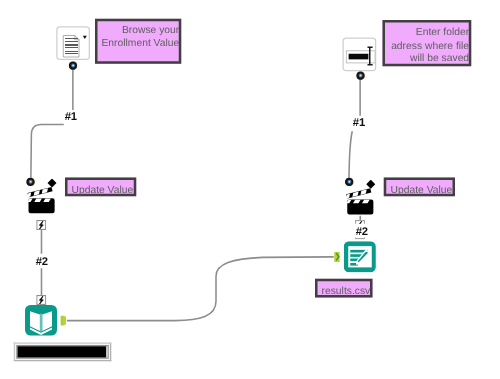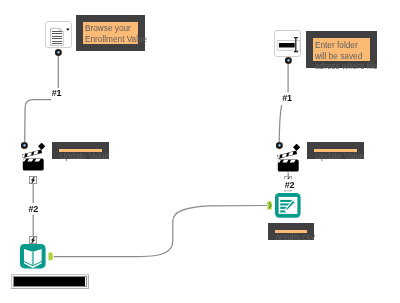--- a/index.html
+++ b/index.html
@@ -2,22 +2,22 @@
 <html><head>
 <meta charset="utf-8">
 <style>
   html,body{margin:0;padding:0;}
   body{width:400px;height:303px;background:#ffffff;overflow:hidden;
        font-family:"Liberation Sans",sans-serif;}
   #canvas{position:relative;width:400px;height:303px;}
   svg.wires{position:absolute;left:0;top:0;width:400px;height:303px;}
   .iconbox{position:absolute;border:1px solid #cfcfcf;border-radius:3px;background:#fff;
            box-sizing:border-box;}
-  .callout{position:absolute;border:7px solid #404040;background:#fdba74;color:#5f5f5f;
-           font-size:8.25px;line-height:10.3px;box-sizing:border-box;}
+  .callout{position:absolute;border:2px solid #404040;background:#f0abfc;color:#5f5f5f;
+           font-size:8.25px;line-height:10.3px;box-sizing:border-box;text-align:right;}
   .callout span{display:block;white-space:nowrap;}
   .numlbl{position:absolute;font-size:9px;color:#111;font-weight:bold;letter-spacing:-0.2px;
           white-space:nowrap;}
   svg.ic{position:absolute;left:0;top:0;}
   .fsvg{position:absolute;}
   .pbar{position:absolute;box-sizing:border-box;}
 </style>
 </head>
 <body>
 
@@ -173,35 +173,35 @@
   <svg class="fsvg" style="left:284.2px;top:176.2px;" width="8" height="16" viewBox="0 0 8 16">
     <rect x="0.45" y="0.45" width="7.1" height="14.4" fill="#fff" stroke="#a5a5a5" stroke-width="0.9"></rect>
     <path d="M5.3 0.9 L2.5 4.2 L4.0 4.4 L2.7 7.2 L5.6 3.9 L4.1 3.7 Z" fill="#0b0b0b" stroke="#0b0b0b" stroke-width="0.6" stroke-linejoin="round"></path>
   </svg>
 
   <div class="callout" style="left:76.4px;top:14.8px;width:69px;height:36.4px;padding:2.5px 0 0 1.6px;">
     <span>Browse your</span>
     <span>Enrollment Value</span>
   </div>
 
-  <div class="callout" style="left:306.1px;top:31px;width:71.2px;height:36.6px;padding:3.4px 0 0 1.9px;">
+  <div class="callout" style="left:306.1px;top:16px;width:71.2px;height:36.6px;padding:3.4px 0 0 1.9px;">
     <span>Enter folder</span>
+    <span>adress where file</span>
     <span>will be saved</span>
-    <span>adress where file</span>
   </div>
 
   <div class="callout" style="left:51.6px;top:142px;width:57px;height:14.6px;padding:2.6px 0 0 1.2px;">
     <span>Update Value</span>
   </div>
 
   <div class="callout" style="left:306.8px;top:142px;width:57px;height:14.6px;padding:2.6px 0 0 1.2px;">
     <span>Update Value</span>
   </div>
 
-  <div class="callout" style="left:268px;top:222.6px;width:46.2px;height:15.6px;padding:3.2px 0 0 0.8px;">
+  <div class="callout" style="left:252px;top:222.6px;width:46.2px;height:15.6px;padding:3.2px 0 0 0.8px;">
     <span>results.csv</span>
   </div>
 
   <div class="numlbl" style="left:51.8px;top:87.8px;">#1</div>
   <div class="numlbl" style="left:28.5px;top:203.5px;">#2</div>
   <div class="numlbl" style="left:282.3px;top:92.8px;">#1</div>
   <div class="numlbl" style="left:282.3px;top:179.1px;background:#fff;padding:0.5px 2.4px;">#2</div>
 
   <div class="pbar" style="left:11.4px;top:273.8px;width:77.2px;height:15.5px;background:#f4f4f4;border:1px solid #c9c9c9;border-right-color:#b0b0b0;border-bottom-color:#b0b0b0;padding:1px;">
     <div style="width:100%;height:100%;background:#ffffff;border:1px solid #8f8f8f;box-sizing:border-box;padding:0;">

